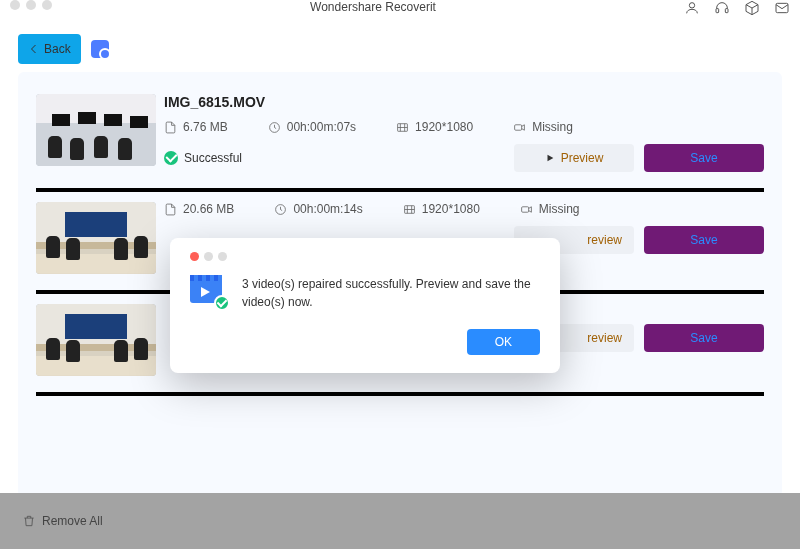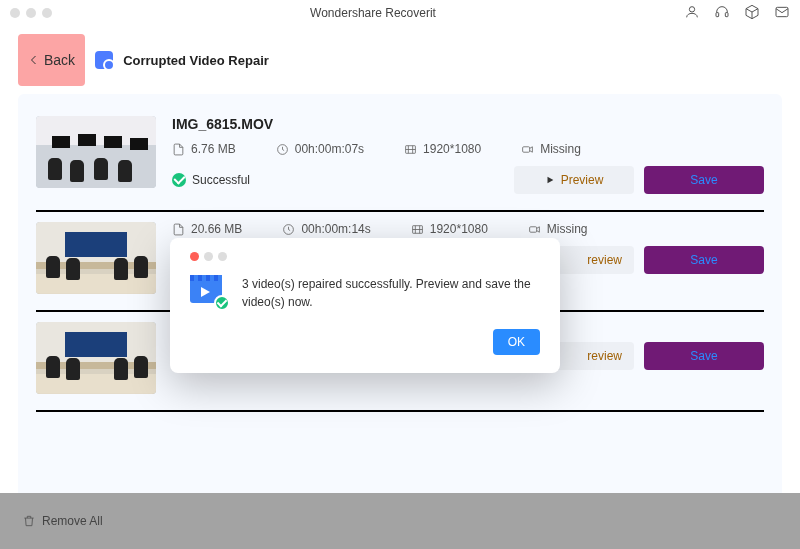--- a/index.html
+++ b/index.html
@@ -1,30 +1,30 @@
 <!DOCTYPE html>
 <html><head>
 <meta charset="utf-8">
 <style>
   * { box-sizing: border-box; margin: 0; padding: 0; }
   body { width: 800px; height: 549px; font-family: -apple-system, BlinkMacSystemFont, "Segoe UI", Arial, sans-serif; background: #fff; color: #333; position: relative; overflow: hidden; font-size: 13px; }
-  .titlebar { display: flex; align-items: center; height: 26px; padding: 0 10px; }
+  .titlebar { display: flex; height: 26px; padding: 0 10px; }
   .traffic { display: flex; gap: 6px; margin-right: 10px; }
   .tdot { width: 10px; height: 10px; border-radius: 50%; background: #ddd; }
   .title { flex: 1; text-align: center; font-size: 12px; color: #444; }
   .topicons { display: flex; gap: 14px; color: #555; }
   .topicons svg { width: 16px; height: 16px; stroke: #555; fill: none; stroke-width: 1.5; }
   .header { display: flex; align-items: center; padding: 8px 18px; gap: 10px; }
-  .back-btn { display: inline-flex; align-items: center; gap: 4px; background: #fca5a5; border: none; border-radius: 4px; padding: 18px 10px; font-size: 14px; color: #333; cursor: pointer; }
+  .back-btn { display: inline-flex; align-items: center; gap: 4px; background: #0ea5e9; border: none; border-radius: 4px; padding: 8px 10px; font-size: 12px; color: #333; cursor: pointer; }
   .back-btn svg { width: 12px; height: 12px; stroke: #333; fill: none; stroke-width: 2; }
   .app-icon { width: 18px; height: 18px; background: #4d7cff; border-radius: 4px; position: relative; display:inline-flex; }
   .app-icon::after { content:""; position:absolute; width:8px; height:8px; background:#4d7cff; bottom:-2px; right:-2px; border-radius:50%; border:2px solid #fff;}
   .header-title { font-size: 13px; font-weight: 600; color: #222; }
   .content { background: #f7faff; margin: 0 18px; border-radius: 6px; padding: 12px 18px; height: 425px; overflow: hidden; }
-  .row { display: flex; gap: 16px; padding: 10px 0 16px 0; border-bottom: 2px solid #000000; }
+  .row { display: flex; gap: 8px; padding: 10px 0 16px 0; border-bottom: 4px solid #000000; }
   .thumb { width: 120px; height: 72px; border-radius: 4px; background: #b8c2cc; flex-shrink: 0; position: relative; overflow: hidden; }
   .thumb .wall { position:absolute; inset:0; background: linear-gradient(#e9e6df 0 55%, #c7b89a 55% 65%, #d9d2c2 65% 100%); }
   .thumb .screen { position:absolute; left:24%; top:14%; width:52%; height:34%; background:#1b3f7a; }
   .thumb .table { position:absolute; left:0; right:0; bottom:0; height:28%; background:#e8dfcc; transform: perspective(80px) rotateX(30deg); transform-origin: top; }
   .thumb .person { position:absolute; width:14px; height:22px; background:#222; border-radius:5px 5px 2px 2px; }
   .thumb.office .wall{ background: linear-gradient(#efeef2 0 40%, #cfd4db 40% 100%); }
   .thumb.office .mon { position:absolute; width:18px; height:12px; background:#111; }
   .info { flex: 1; display: flex; flex-direction: column; gap: 10px; }
   .fname { font-size: 14px; font-weight: 600; color: #222; }
   .meta { display: flex; gap: 40px; color: #555; font-size: 12px; align-items: flex-end; }
@@ -50,21 +50,21 @@
   .modal-traffic span:first-child { background: #ff5f56; }
   .modal-body { display: flex; gap: 16px; align-items: flex-start; }
   .modal-icon { width: 36px; height: 32px; position: relative; flex-shrink:0;}
   .modal-icon .film { width:32px; height:28px; background:#3b82f6; border-radius:3px; position:relative;}
   .modal-icon .film::before{content:""; position:absolute; top:0; left:0; right:0; height:6px; background: repeating-linear-gradient(90deg,#2563eb 0 4px,#3b82f6 4px 8px);}
   .modal-icon .play{ position:absolute; left:11px; top:12px; width:0; height:0; border-left:9px solid #fff; border-top:5px solid transparent; border-bottom:5px solid transparent;}
   .modal-icon .badge{ position:absolute; right:-4px; bottom:-4px; width:16px; height:16px; border-radius:50%; background:#19c37d; border:2px solid #fff; display:flex; align-items:center; justify-content:center;}
   .modal-icon .badge::after{content:""; width:4px; height:7px; border:solid #fff; border-width:0 2px 2px 0; transform:rotate(45deg) translate(-1px,-1px);}
   .modal-text { font-size: 12px; color: #333; line-height: 1.5; }
   .modal-actions { display: flex; justify-content: flex-end; margin-top: 18px; }
-  .modal-ok { background: #2a8cff; color: #fff; border: none; border-radius: 4px; padding: 6px 15px; font-size: 12px; cursor: pointer; }
+  .modal-ok { background: #2a8cff; color: #fff; border: none; border-radius: 4px; padding: 6px 28px; font-size: 12px; cursor: pointer; }
 </style>
 </head>
 <body>
 
 <div class="titlebar">
   <div class="traffic">
     <span class="tdot"></span>
     <span class="tdot"></span>
     <span class="tdot"></span>
   </div>
@@ -91,21 +91,20 @@
 </div>
 
 <div class="header">
   <button class="back-btn">
     <svg viewBox="0 0 24 24">
         <path d="M15 4 7 12l8 8"></path>
       </svg>
     <span>Back</span>
   </button>
   <span class="app-icon"></span>
-  <span class="header-title">Corrupted Video Repair</span>
 </div>
 
 <div class="content">
 
   <div class="row">
     <div class="thumb office">
       <div class="wall"></div>
       <div class="mon" style="left:16px; top:20px;"></div>
       <div class="mon" style="left:42px; top:18px;"></div>
       <div class="mon" style="left:68px; top:20px;"></div>

